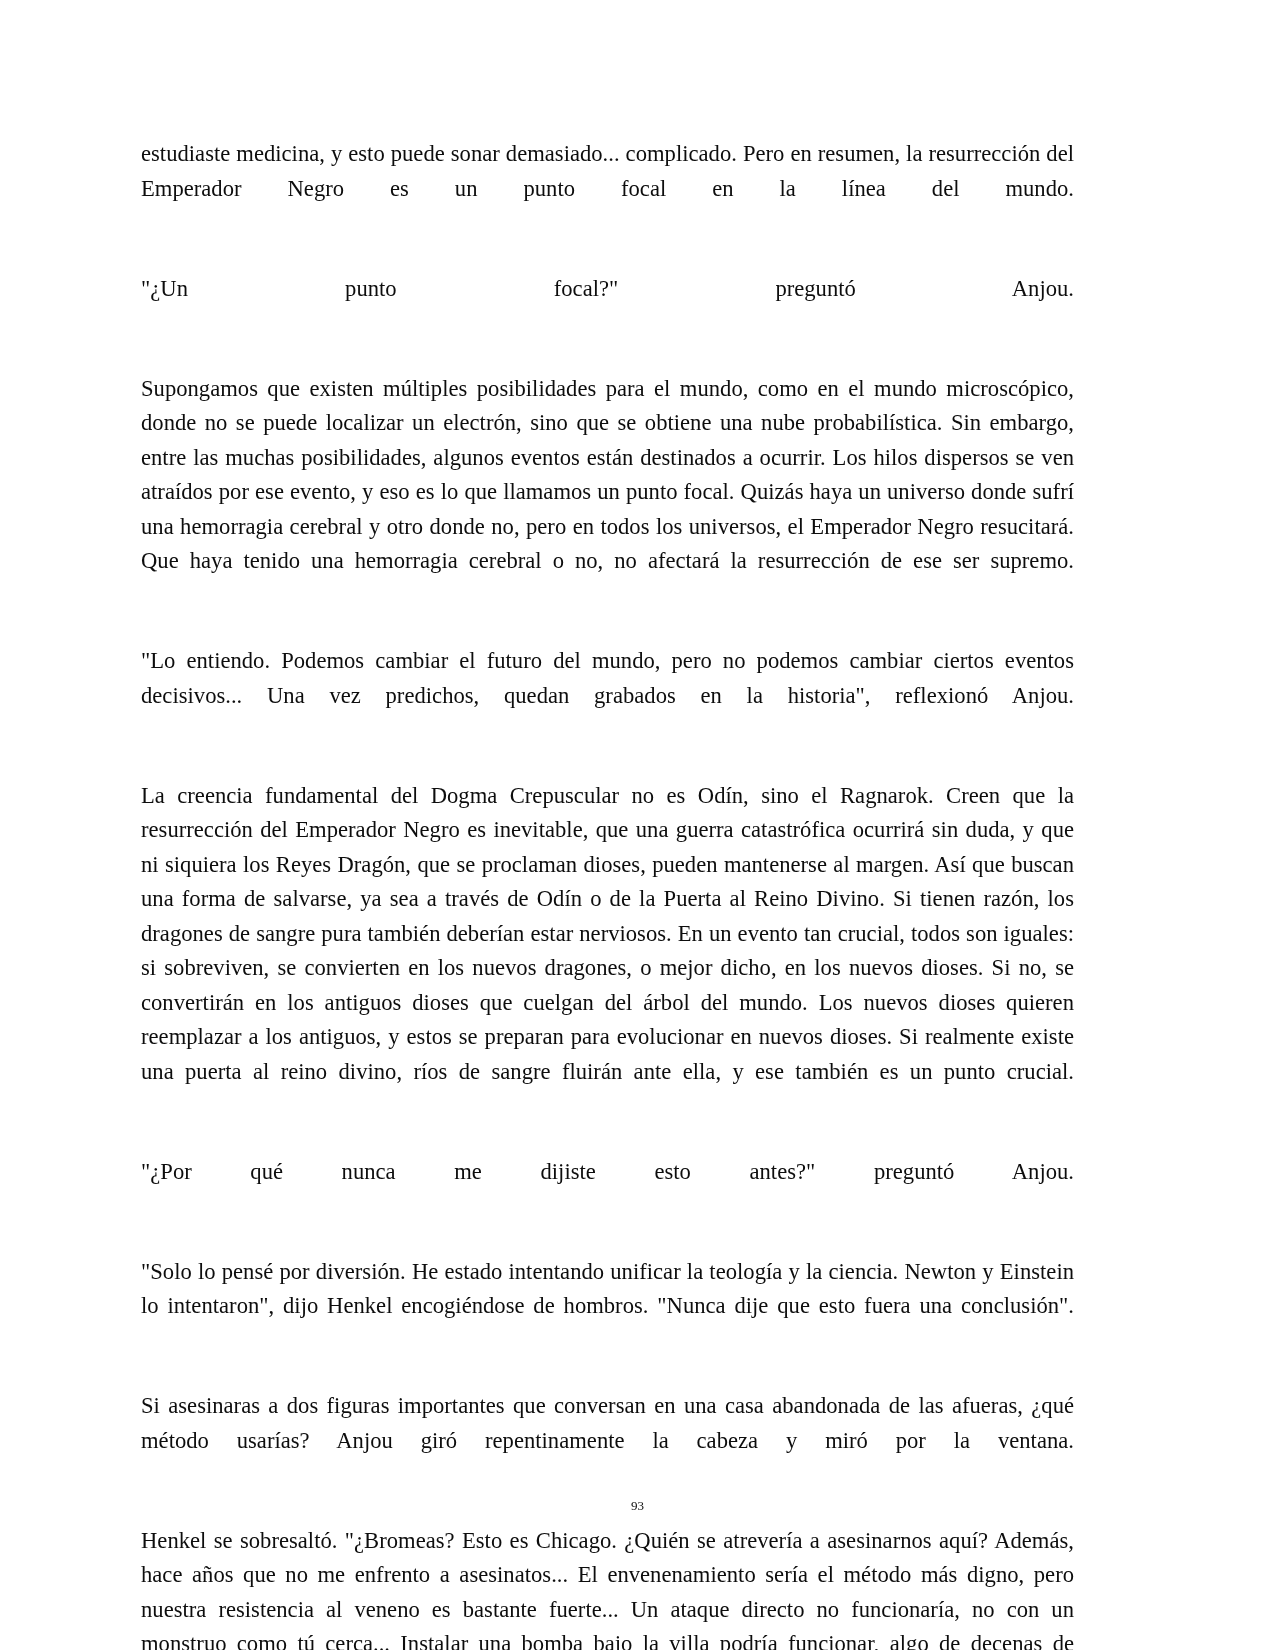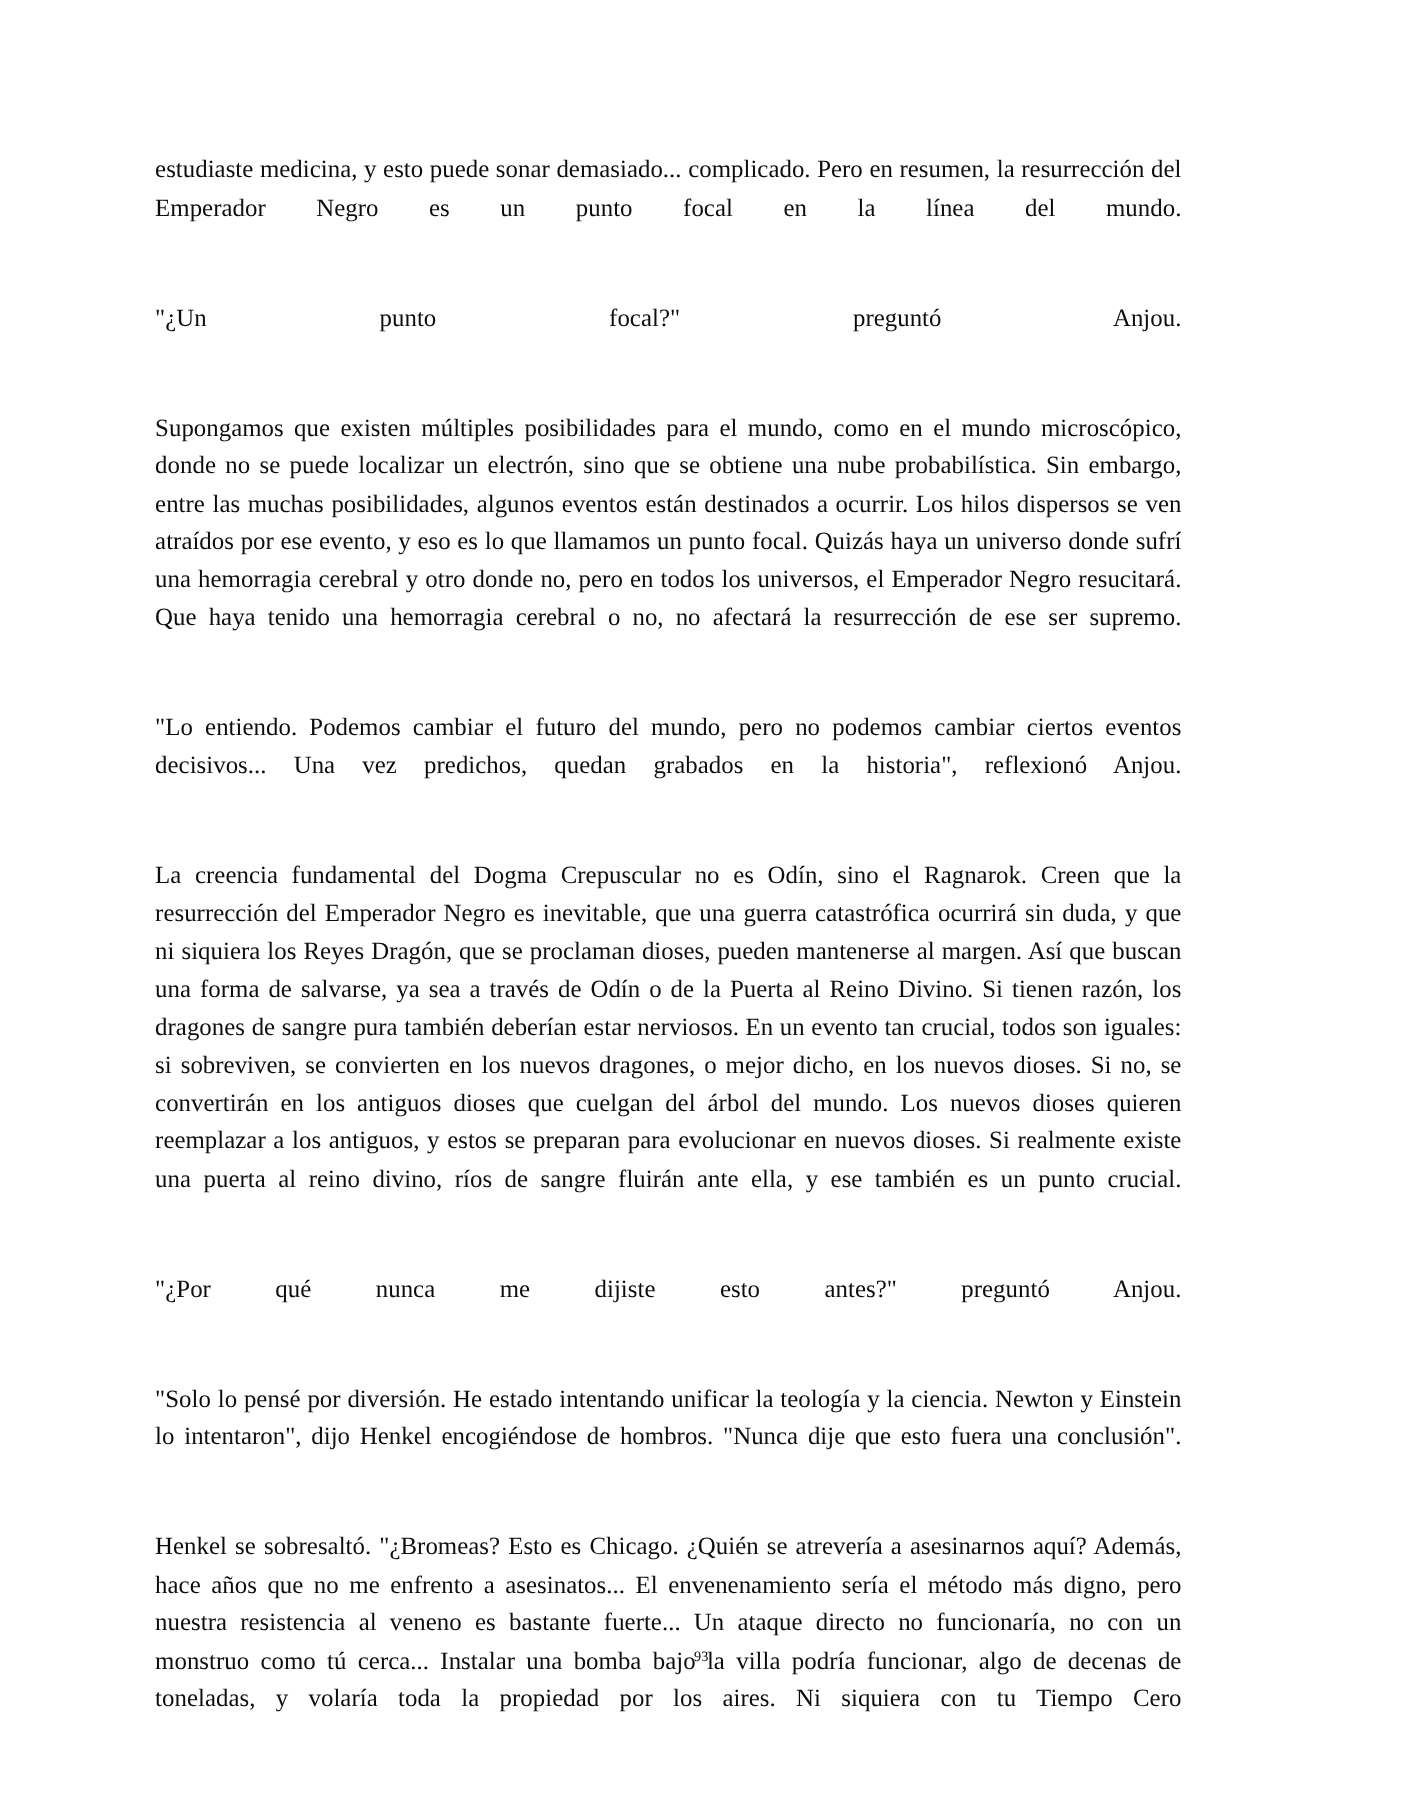--- a/index.html
+++ b/index.html
@@ -79,20 +79,21 @@
     <p class="para">Supongamos que existen múltiples posibilidades para el mundo, como en el mundo microscópico, donde no se puede localizar un electrón, sino que se obtiene una nube probabilística. Sin embargo, entre las muchas posibilidades, algunos eventos están destinados a ocurrir. Los hilos dispersos se ven atraídos por ese evento, y eso es lo que llamamos un punto focal. Quizás haya un universo donde sufrí una hemorragia cerebral y otro donde no, pero en todos los universos, el Emperador Negro resucitará. Que haya tenido una hemorragia cerebral o no, no afectará la resurrección de ese ser supremo.</p>
 
     <p class="para">"Lo entiendo. Podemos cambiar el futuro del mundo, pero no podemos cambiar ciertos eventos decisivos... Una vez predichos, quedan grabados en la historia", reflexionó Anjou.</p>
 
     <p class="para">La creencia fundamental del Dogma Crepuscular no es Odín, sino el Ragnarok. Creen que la resurrección del Emperador Negro es inevitable, que una guerra catastrófica ocurrirá sin duda, y que ni siquiera los Reyes Dragón, que se proclaman dioses, pueden mantenerse al margen. Así que buscan una forma de salvarse, ya sea a través de Odín o de la Puerta al Reino Divino. Si tienen razón, los dragones de sangre pura también deberían estar nerviosos. En un evento tan crucial, todos son iguales: si sobreviven, se convierten en los nuevos dragones, o mejor dicho, en los nuevos dioses. Si no, se convertirán en los antiguos dioses que cuelgan del árbol del mundo. Los nuevos dioses quieren reemplazar a los antiguos, y estos se preparan para evolucionar en nuevos dioses. Si realmente existe una puerta al reino divino, ríos de sangre fluirán ante ella, y ese también es un punto crucial.</p>
 
     <p class="para">"¿Por qué nunca me dijiste esto antes?" preguntó Anjou.</p>
 
     <p class="para">"Solo lo pensé por diversión. He estado intentando unificar la teología y la ciencia. Newton y Einstein lo intentaron", dijo Henkel encogiéndose de hombros. "Nunca dije que esto fuera una conclusión".</p>
 
+    <p class="para">Si asesinaras a dos figuras importantes que conversan en una casa abandonada de las afueras, ¿qué método usarías? Anjou giró repentinamente la cabeza y miró por la ventana.</p>
 
     <p class="para">Henkel se sobresaltó. "¿Bromeas? Esto es Chicago. ¿Quién se atrevería a asesinarnos aquí? Además, hace años que no me enfrento a asesinatos... El envenenamiento sería el método más digno, pero nuestra resistencia al veneno es bastante fuerte... Un ataque directo no funcionaría, no con un monstruo como tú cerca... Instalar una bomba bajo la villa podría funcionar, algo de decenas de toneladas, y volaría toda la propiedad por los aires. Ni siquiera con tu Tiempo Cero</p>
 
   </div>
 
   <div class="page-number">93</div>
 
 </div>
 
 </body></html>

